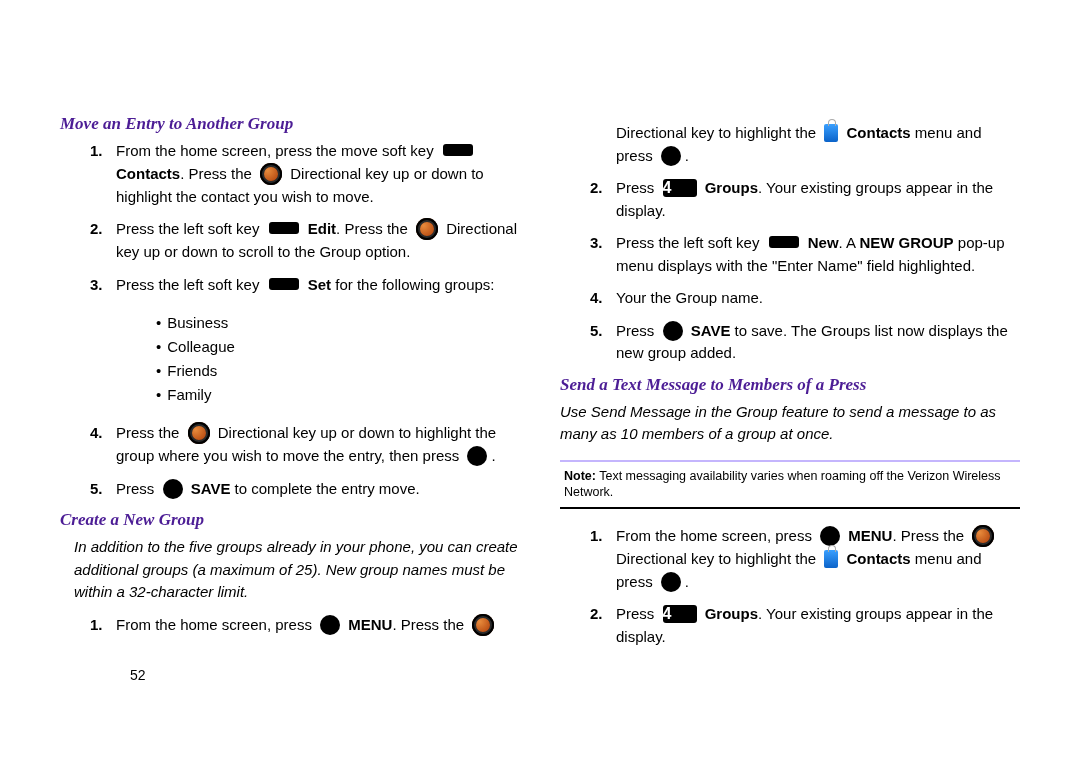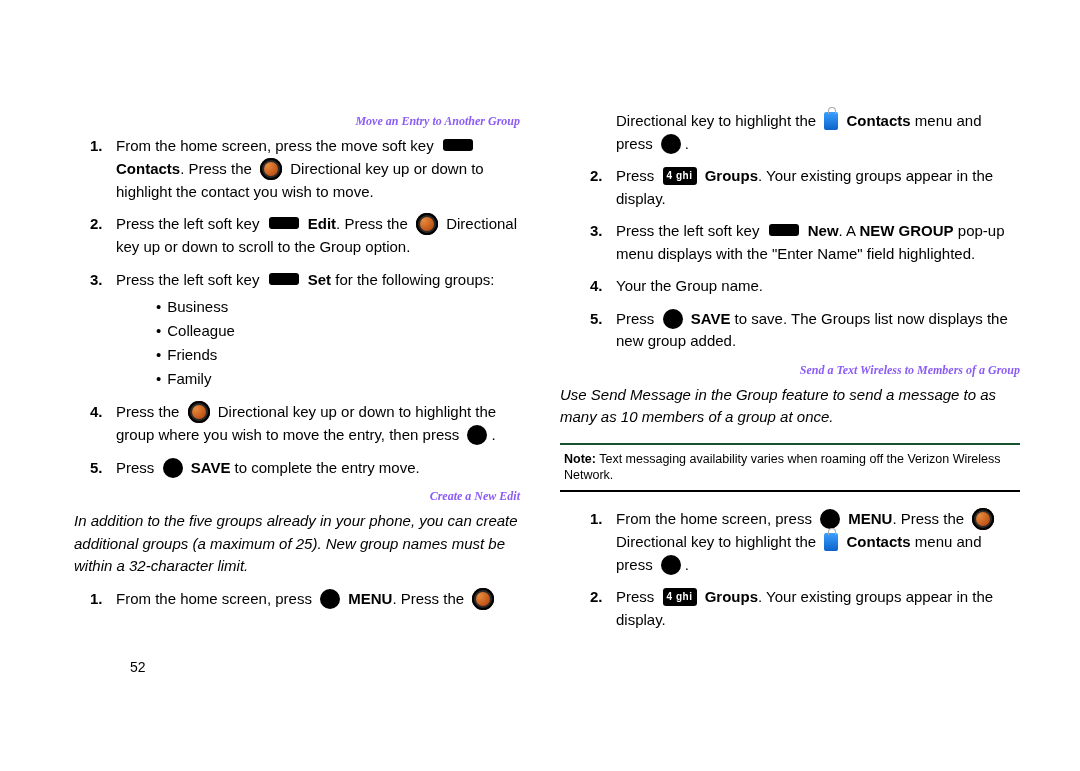--- a/index.html
+++ b/index.html
@@ -16,27 +16,26 @@
   .page {
     padding: 110px 60px 40px 60px;
     display: flex;
     gap: 40px;
   }
   .col {
     flex: 1;
     min-width: 0;
   }
   .heading {
-    color: #8b5cf6;
+    color: #4c1d95;
     font-weight: bold;
     font-style: italic;
-    font-size: 12px;
+    font-size: 17px;
     margin: 4px 0 6px 0;
     font-family: Georgia, "Times New Roman", serif;
-    text-align: right;
   }
   ol.steps {
     list-style: none;
     padding: 0 0 0 30px;
     margin: 0;
   }
   ol.steps > li {
     position: relative;
     margin: 4px 0 10px 0;
     padding-left: 26px;
@@ -44,47 +43,47 @@
   }
   ol.steps > li .num {
     position: absolute;
     left: 0;
     top: 0;
     font-weight: bold;
   }
   ul.bullets {
     list-style: none;
     padding: 0 0 0 40px;
-    margin: 4px 0;
+    margin: 15px 0;
   }
   ul.bullets > li::before {
     content: "•";
     margin-right: 6px;
   }
   ul.bullets > li {
     line-height: 1.6;
   }
   .para {
     margin: 6px 0 10px 14px;
     line-height: 1.5;
     font-style: italic;
   }
   .bold { font-weight: bold; }
   .note-box {
-    border-top: 2px solid #14532d;
+    border-top: 2px solid #c4b5fd;
     border-bottom: 2px solid #000;
     padding: 6px 4px 6px 4px;
     margin: 14px 0 16px 0;
     font-size: 12.5px;
     line-height: 1.35;
   }
   .note-box .note-body { padding-left: 32px; display:block; }
   .pnum {
     position: absolute;
-    bottom: 96px;
+    bottom: 88px;
     left: 130px;
     font-size: 14px;
   }
   
   .ico {
     display: inline-block;
     vertical-align: middle;
     margin: 0 2px;
   }
   .softkey {
@@ -120,25 +119,25 @@
     margin: 0 4px;
     position: relative;
     top: -1px;
   }
   .numkey {
     display: inline-block;
     width: 34px;
     height: 18px;
     background: #000;
     color: #fff;
-    font-size: 10px;
+    font-size: 16px;
     font-weight: bold;
     border-radius: 3px;
     vertical-align: middle;
-    text-align: center;
+    text-align: left;
     line-height: 18px;
     margin: 0 4px;
     position: relative;
     top: -1px;
     letter-spacing: 0.5px;
   }
   .card-icon {
     display: inline-block;
     width: 14px;
     height: 18px;
@@ -204,36 +203,36 @@
         <span class="ico okkey"></span><span>.</span>
       </li>
       <li>
         <span class="num">5.</span>
         <span>Press</span>
         <span class="ico okkey"></span>
         <span class="bold">SAVE</span><span> to complete the entry move.</span>
       </li>
     </ol>
 
-    <div class="heading">Create a New Edit</div>
+    <div class="heading">Create a New Group</div>
     <div class="para">In addition to the five groups already in your phone, you can create additional groups (a maximum of 25). New group names must be within a 32-character limit.</div>
     <ol class="steps">
       <li>
         <span class="num">1.</span>
         <span>From the home screen, press</span>
         <span class="ico okkey"></span>
         <span class="bold">MENU</span><span>. Press the</span>
         <span class="ico dirkey"></span>
       </li>
     </ol>
   </div>
 
   <div class="col">
     <ol class="steps">
-      <li style="padding-left:26px; list-style:none; margin-top:0;">
+      <li style="padding-left:26px; list-style:none; margin-top:12px;">
         <span>Directional key to highlight the</span>
         <span class="ico card-icon"></span>
         <span class="bold">Contacts</span><span> menu and press</span>
         <span class="ico okkey"></span><span>.</span>
       </li>
       <li>
         <span class="num">2.</span>
         <span>Press</span>
         <span class="ico numkey">4 ghi</span>
         <span class="bold">Groups</span><span>. Your existing groups appear in the display.</span>
@@ -249,21 +248,21 @@
         <span>Your the Group name.</span>
       </li>
       <li>
         <span class="num">5.</span>
         <span>Press</span>
         <span class="ico okkey"></span>
         <span class="bold">SAVE</span><span> to save. The Groups list now displays the new group added.</span>
       </li>
     </ol>
 
-    <div class="heading">Send a Text Wireless to Members of a Group</div>
+    <div class="heading">Send a Text Message to Members of a Press</div>
     <div class="para" style="margin-left:0">Use Send Message in the Group feature to send a message to as many as 10 members of a group at once.</div>
 
     <div class="note-box">
       <span class="bold">Note:</span>
       <span>Text messaging availability varies when roaming off the Verizon Wireless Network.</span>
       <span class="note-body"></span>
     </div>
 
     <ol class="steps">
       <li>

